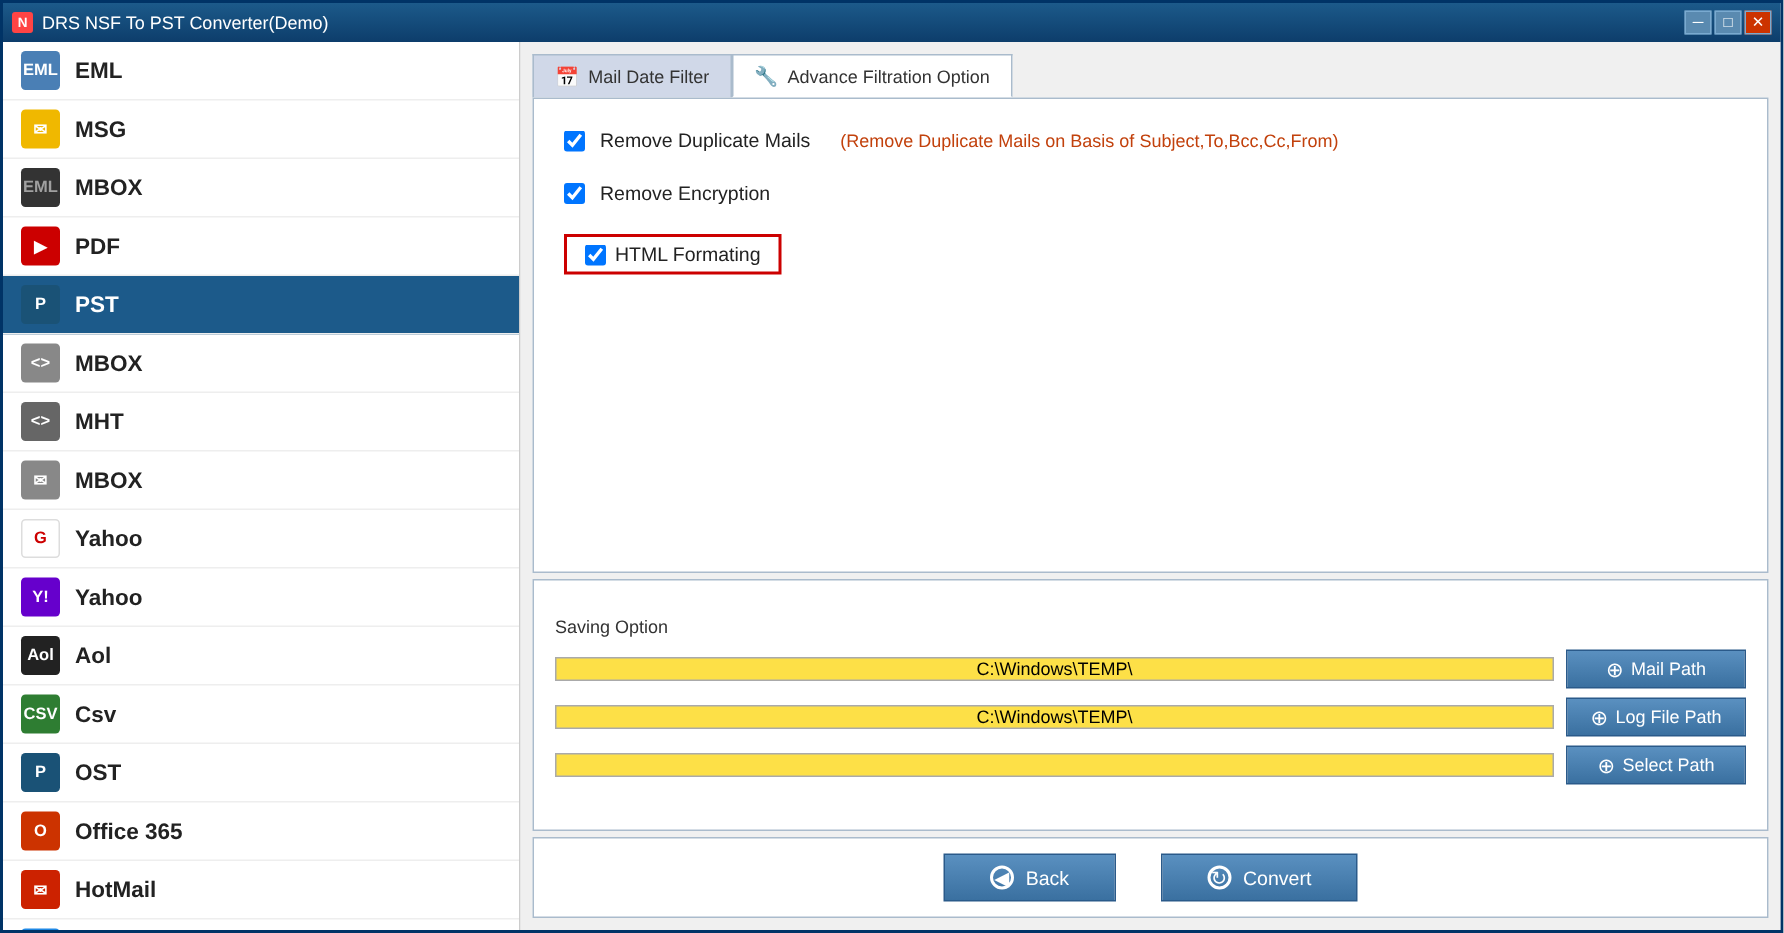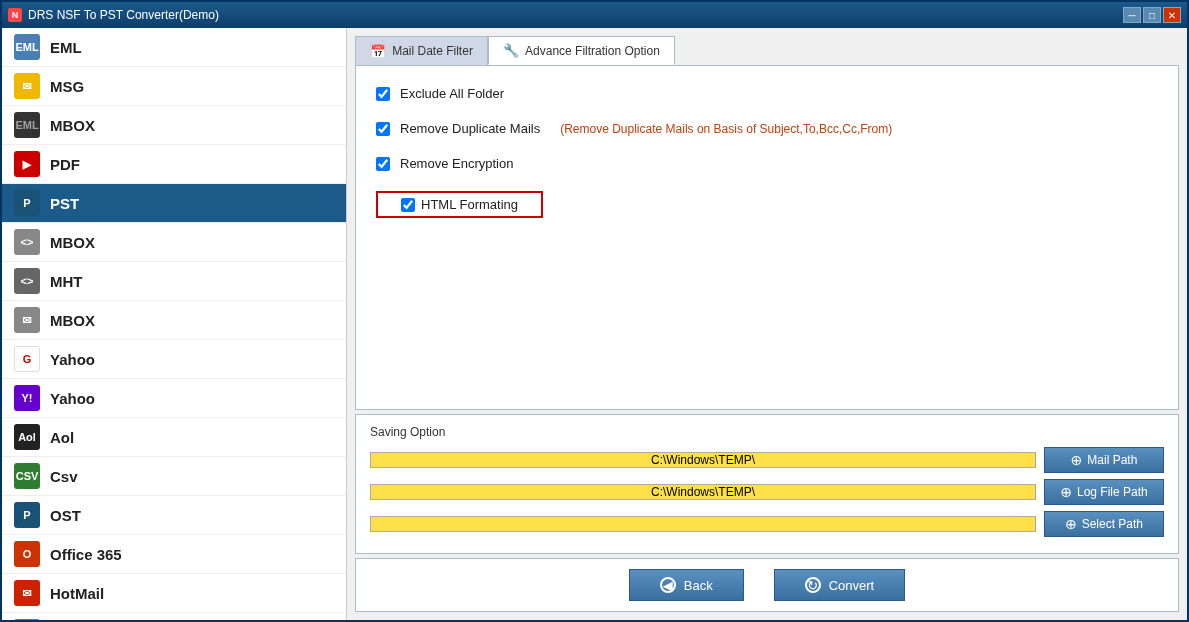--- a/index.html
+++ b/index.html
@@ -176,26 +176,26 @@
     .hint-text {
       color: #c2410c;
       font-size: 12px;
       margin-left: 10px;
     }
     .html-formatting-box {
       display: inline-flex;
       align-items: center;
       gap: 6px;
       border: 2px solid #cc0000;
-      padding: 4px 23px;
+      padding: 4px 12px;
     }
     .saving-section {
       background: white;
       border: 1px solid #aabbcc;
-      padding: 10px 14px;
+      padding: 24px 14px;
       margin-top: 4px;
     }
     .saving-title {
       font-size: 12px;
       color: #333;
       margin-bottom: 8px;
     }
     .saving-row {
       display: flex;
       align-items: center;
@@ -350,24 +350,20 @@
     <span class="tab-icon">📅</span>
     <span>Mail Date Filter</span>
   </div>
           <div class="tab active">
     <span class="tab-icon">🔧</span>
     <span>Advance Filtration Option</span>
   </div>
         </div>
 
       <div class="panel-body">
-        <div class="option-row">
-          <input type="checkbox" checked="" id="chk-exclude" style="">
-          <label for="chk-exclude" class="option-label">Exclude All Folder</label>
-        </div>
 
         <div class="option-row">
           <input type="checkbox" checked="" id="chk-duplicate" style="">
           <label for="chk-duplicate" class="option-label">Remove Duplicate Mails</label>
           <span class="hint-text">(Remove Duplicate Mails on  Basis of Subject,To,Bcc,Cc,From)</span>
         </div>
 
         <div class="option-row">
           <input type="checkbox" checked="" id="chk-encryption" style="">
           <label for="chk-encryption" class="option-label">Remove Encryption</label>

